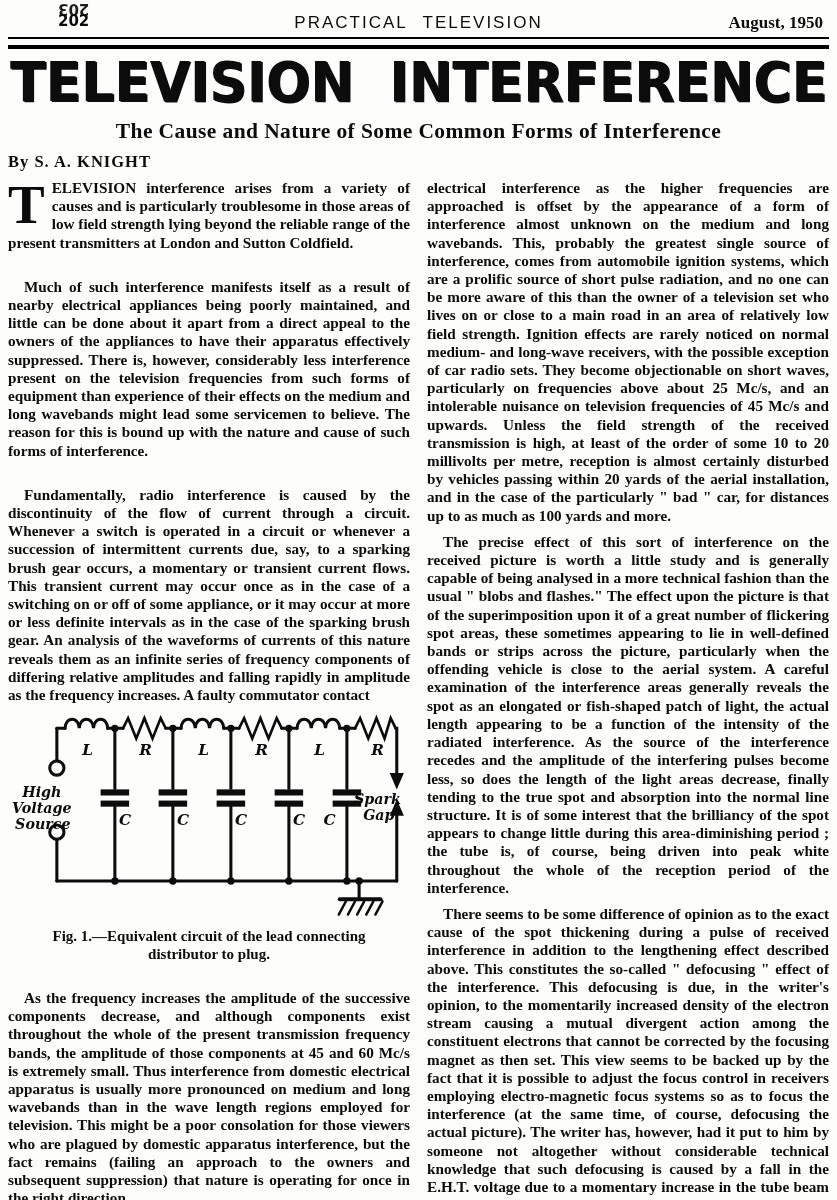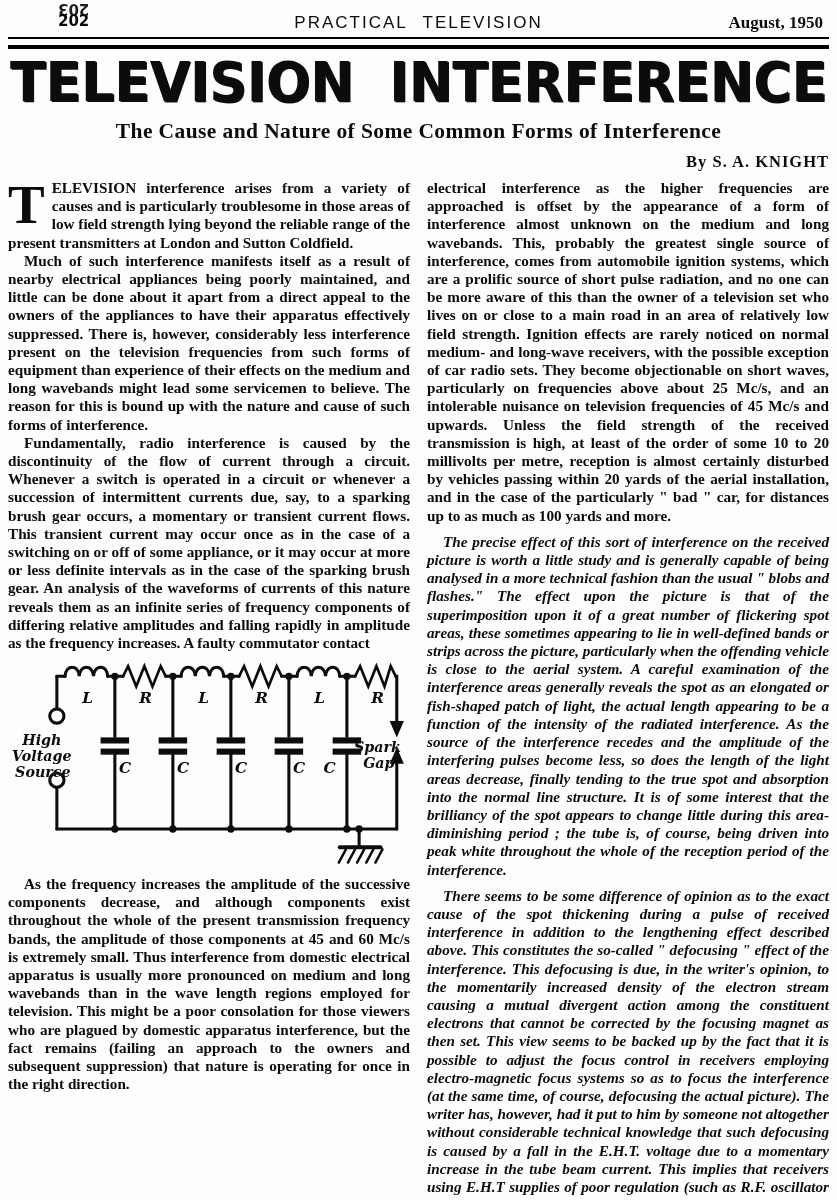--- a/index.html
+++ b/index.html
@@ -17,27 +17,27 @@
   .date{position:absolute;right:6px;top:7px;font-weight:bold;font-size:17px;text-align:right;}
   .rule{background:#000;}
   .rule.thin{height:2px;margin-top:3px;}
   .rule.thick{height:4px;margin-top:6px;}
   
   .title{display:flex;justify-content:space-between;margin:3px 2px 0;
         font-family:"DejaVu Sans",sans-serif;font-weight:bold;font-size:52px;line-height:57px;
         transform:scaleY(1.06);transform-origin:top;letter-spacing:0;
         text-shadow:1.5px 1.5px 0 #0c0c0c;}
   .subtitle{text-align:center;font-weight:bold;font-size:21.5px;margin:10px 0 8px;letter-spacing:.4px;}
-  .byline{text-align:right;font-weight:bold;font-size:16.5px;margin:4px 0 7px;letter-spacing:1px;}
+  .byline{text-align:left;font-weight:bold;font-size:16.5px;margin:4px 0 7px;letter-spacing:1px;}
   
   .columns{display:flex;gap:17px;}
   .col{flex:1 1 0;font-size:15.2px;line-height:18.2px;font-weight:bold;text-align:justify;}
   p{margin:0;}
-  .ind{text-indent:16px;}
-  .pgap{margin-top:8px;font-style:italic;}
+  .ind{text-indent:16px;margin-top:26px;}
+  .pgap{margin-top:8px;}
   .dropcap{float:left;font-size:55px;line-height:45px;padding:3px 7px 0 0;font-weight:bold;}
   
   figure{margin:6px 0 3px;}
   figure svg{display:block;width:100%;height:auto;}
   figcaption{font-weight:bold;text-align:center;font-size:15px;line-height:18px;margin-top:3px;}
   .svg-txt{font-family:"DejaVu Serif",serif;font-style:italic;font-size:15px;fill:#0c0c0c;}
   .svg-txt.small{font-size:14px;}
 </style>
 </head>
 <body>
@@ -151,20 +151,24 @@
           <text class="svg-txt" x="166" y="113">C</text>
           <text class="svg-txt" x="223" y="113">C</text>
           <text class="svg-txt" x="280" y="113">C</text>
           <text class="svg-txt" x="310" y="113">C</text>
           <text class="svg-txt small" x="14" y="85">High</text>
           <text class="svg-txt small" x="4" y="101">Voltage</text>
           <text class="svg-txt small" x="7" y="117">Source</text>
           <text class="svg-txt small" x="340" y="92">Spark</text>
           <text class="svg-txt small" x="349" y="108">Gap</text>
         </svg>
+        <figcaption>
+          <span>Fig. 1.—Equivalent circuit of the lead connecting</span><br>
+          <span>distributor to plug.</span>
+        </figcaption>
       </figure>
 
       <p class="ind">As the frequency increases the amplitude of the successive components decrease, and although components exist throughout the whole of the present transmission frequency bands, the amplitude of those components at 45 and 60 Mc/s is extremely small.  Thus interference from domestic electrical apparatus is usually more pronounced on medium and long wavebands than in the wave length regions employed for television.  This might be a poor consolation for those viewers who are plagued by domestic apparatus interference, but the fact remains (failing an approach to the owners and subsequent suppression) that nature is operating for once in the right direction.</p>
 
     </section>
 
     <section class="col">
       <p>electrical interference as the higher frequencies are approached is offset by the appearance of a form of interference almost unknown on the medium and long wavebands.  This, probably the greatest single source of interference, comes from automobile ignition systems, which are a prolific source of short pulse radiation, and no one can be more aware of this than the owner of a television set who lives on or close to a main road in an area of relatively low field strength.  Ignition effects are rarely noticed on normal medium- and long-wave receivers, with the possible exception of car radio sets. They become objectionable on short waves, particularly on frequencies above about 25 Mc/s, and an intolerable nuisance on television frequencies of 45 Mc/s and upwards.  Unless the field strength of the received transmission is high, at least of the order of some 10 to 20 millivolts per metre, reception is almost certainly disturbed by vehicles passing within 20 yards of the aerial installation, and in the case of the particularly " bad " car, for distances up to as much as 100 yards and more.</p>
       <p class="ind pgap">The precise effect of this sort of interference on the received picture is worth a little study and is generally capable of being analysed in a more technical fashion than the usual " blobs and flashes."  The effect upon the picture is that of the superimposition upon it of a great number of flickering spot areas, these sometimes appearing to lie in well-defined bands or strips across the picture, particularly when the offending vehicle is close to the aerial system.  A careful examination of the interference areas generally reveals the spot as an elongated or fish-shaped patch of light, the actual length appearing to be a function of the intensity of the radiated interference. As the source of the interference recedes and the amplitude of the interfering pulses become less, so does the length of the light areas decrease, finally tending to the true spot and absorption into the normal line structure. It is of some interest that the brilliancy of the spot appears to change little during this area-diminishing period ; the tube is, of course, being driven into peak white throughout the whole of the reception period of the interference.</p>
       <p class="ind pgap">There seems to be some difference of opinion as to the exact cause of the spot thickening during a pulse of received interference in addition to the lengthening effect described above.  This constitutes the so-called " defocusing " effect of the interference. This defocusing is due, in the writer's opinion, to the momentarily increased density of the electron stream causing a mutual divergent action among the constituent electrons that cannot be corrected by the focusing magnet as then set. This view seems to be backed up by the fact that it is possible to adjust the focus control in receivers employing electro-magnetic focus systems so as to focus the interference (at the same time, of course, defocusing the actual picture).  The writer has, however, had it put to him by someone not altogether without considerable technical knowledge that such defocusing is caused by a fall in the E.H.T. voltage due to a momentary increase in the tube beam current.  This implies that receivers using E.H.T supplies of poor regulation (such as R.F. oscillator units) suffer more from the defocusing effects of car ignition interference than do those using</p>

